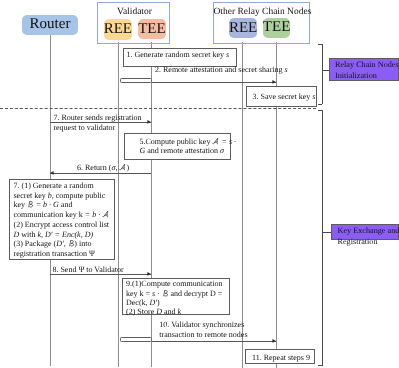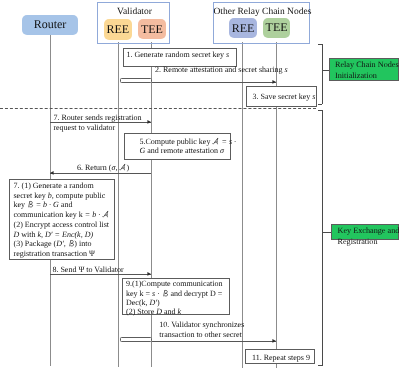--- a/index.html
+++ b/index.html
@@ -5,41 +5,41 @@
   html,body{margin:0;padding:0;background:#ffffff;}
   body{width:399px;height:368px;overflow:hidden;
        font-family:"Liberation Serif", serif;color:#141414;
        -webkit-font-smoothing:antialiased;text-rendering:geometricPrecision;}
   #diagram{position:relative;width:399px;height:368px;overflow:hidden;
            background:#ffffff;filter:blur(0px);}
 
   .lifeline{position:absolute;width:0;border-left:1px solid #8c8c8c;}
 
   .actor{position:absolute;border-radius:5px;display:flex;align-items:center;
-         justify-content:center;font-size:12px;color:#101010;
+         justify-content:center;font-size:15px;color:#101010;
          filter:blur(0px);}
   .group{position:absolute;border:1px solid #90a9d9;background:transparent;
          box-sizing:border-box;}
   .grouptitle{position:absolute;font-size:9.5px;text-align:center;color:#101010;
               white-space:nowrap;filter:blur(0px);}
 
   .note{position:absolute;border:1px solid #5c5c5c;background:#ffffff;
         box-sizing:border-box;}
   .note > div, .msglabel > div{font-size:8px;line-height:inherit;color:#131313;
                                white-space:nowrap;}
   .note,.msglabel{line-height:9.73px;}
   .msglabel{position:absolute;color:#131313;}
 
   .hline{position:absolute;height:0;border-top:1px solid #555;}
   .dashed{position:absolute;height:0;border-top:1px dashed #555;}
   .actrect{position:absolute;border:1px solid #5c5c5c;border-radius:1.4px;
            background:#ffffff;box-sizing:border-box;}
   svg.ar{position:absolute;overflow:visible;}
 
-  .phasebox{position:absolute;border:1px solid #5c5c5c;background:#22c55e;
+  .phasebox{position:absolute;border:1px solid #5c5c5c;background:#8b5cf6;
             box-sizing:border-box;}
   .phasebox > div{font-size:8.2px;line-height:11px;color:#131313;white-space:nowrap;}
 
   .brkv{position:absolute;width:0;border-left:1px solid #4a4a4a;}
   .brkh{position:absolute;height:0;border-top:1px solid #4a4a4a;}
   i.mv{font-style:italic;}
   span.scr{display:inline-block;width:auto;}
   span.scr svg{vertical-align:-1.4px;}
 </style>
 </head>
@@ -179,21 +179,21 @@
               <path d="M31 15 C27 34 23 57 19 74"></path>
               <path d="M31 15 C45 9 59 13 59 26 C59 38 47 45 34 46 C49 45 63 49 63 61 C63 73 47 79 31 74"></path>
             </g>
           </svg></span> and decrypt D =</div>
     <div>Dec(k, <i class="mv">D′</i>)</div>
     <div>(2) Store <i class="mv">D</i> and <i class="mv">k</i></div>
   </div>
 
   <div class="msglabel" style="left:159.3px;top:320.1px;line-height:9.9px;">
     <div>10. Validator synchronizes</div>
-    <div>transaction to other secret</div>
+    <div>transaction to remote nodes</div>
   </div>
   <div class="actrect" style="left:119.7px;top:336.8px;width:32.5px;height:4.9px;"></div>
   <div class="hline" style="left:151.5px;top:341.2px;width:124px;"></div>
   <svg class="ar" style="left:269px;top:337.3px;" width="8" height="8" viewBox="0 0 8 8">
     <path d="M3.4 2.1 L7 3.95 L3.4 5.8 Z" fill="#2b2b2b"></path>
   </svg>
 
   <div class="note" style="left:245px;top:349px;width:70px;height:15px;padding:2.5px 0 0 6px;">
     <div>11. Repeat steps 9</div>
   </div>

